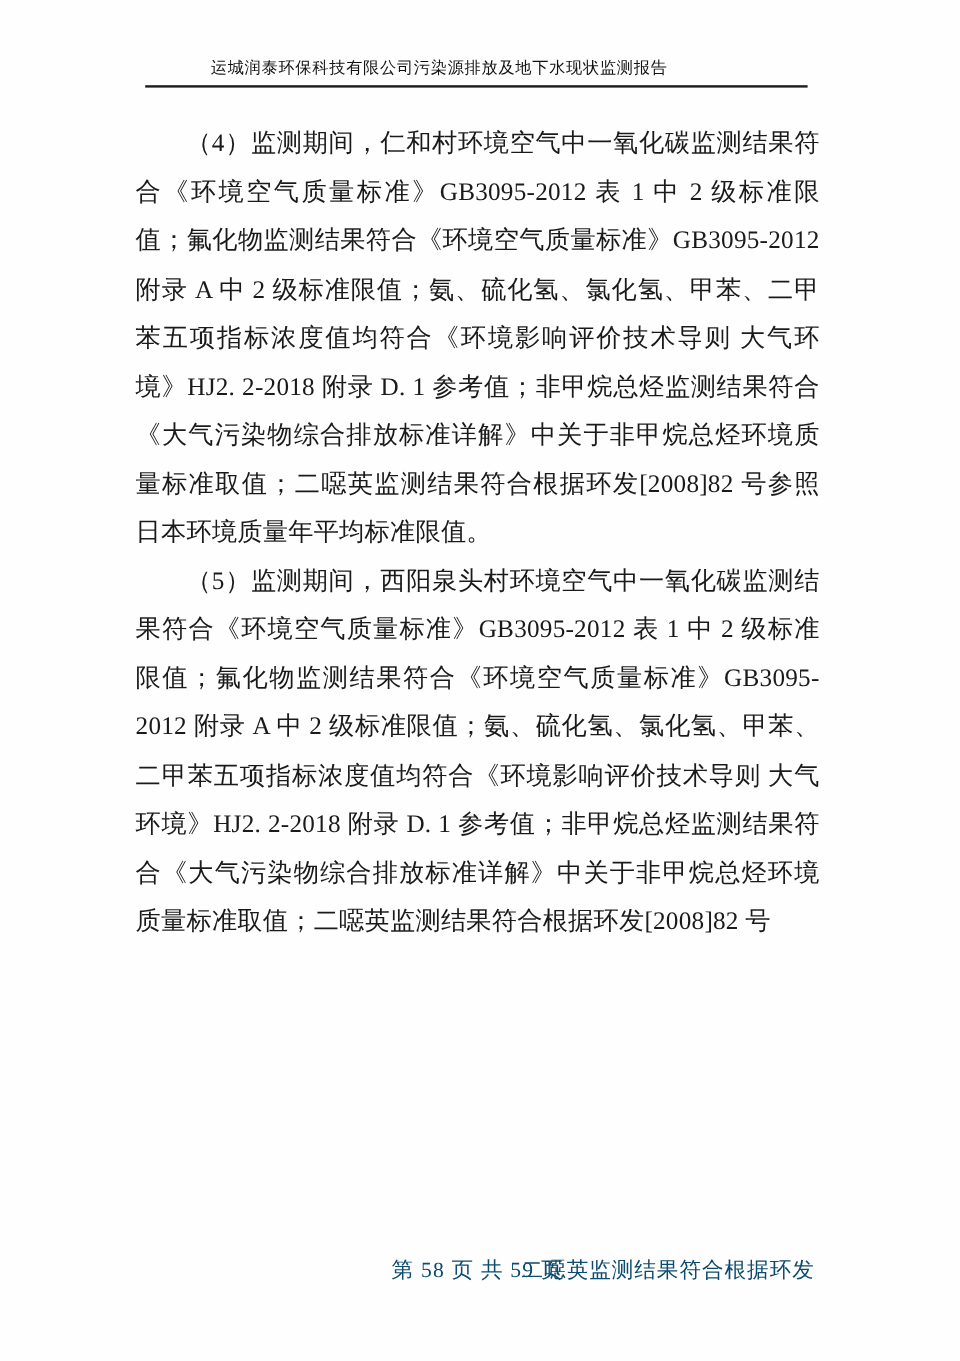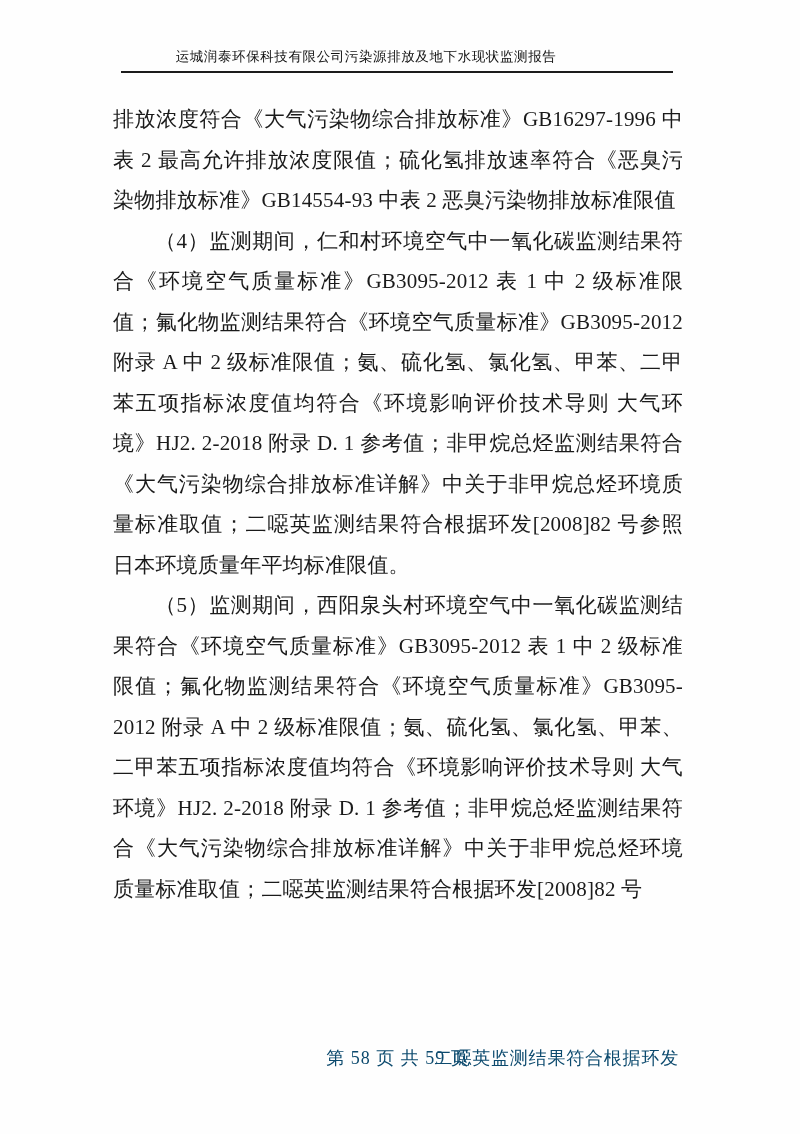--- a/index.html
+++ b/index.html
@@ -79,21 +79,20 @@
 </style>
 </head>
 <body>
 
 <div class="page">
 
   <div class="header-title">运城润泰环保科技有限公司污染源排放及地下水现状监测报告</div>
   <div class="header-rule"></div>
 
   <div class="doc-body">
-    <p class="para">排放浓度符合《大气污染物综合排放标准》GB16297-1996 中表 2 最高允许排放浓度限值；硫化氢排放速率符合《恶臭污染物排放标准》GB14554-93 中表 2 恶臭污染物排放标准限值</p>
     <p class="para indent">（4）监测期间，仁和村环境空气中一氧化碳监测结果符合《环境空气质量标准》GB3095-2012 表 1 中 2 级标准限值；氟化物监测结果符合《环境空气质量标准》GB3095-2012 附录 A 中 2 级标准限值；氨、硫化氢、氯化氢、甲苯、二甲苯五项指标浓度值均符合《环境影响评价技术导则 大气环境》HJ2. 2-2018 附录 D. 1 参考值；非甲烷总烃监测结果符合《大气污染物综合排放标准详解》中关于非甲烷总烃环境质量标准取值；二噁英监测结果符合根据环发[2008]82 号参照日本环境质量年平均标准限值。</p>
     <p class="para indent">（5）监测期间，西阳泉头村环境空气中一氧化碳监测结果符合《环境空气质量标准》GB3095-2012 表 1 中 2 级标准限值；氟化物监测结果符合《环境空气质量标准》GB3095-2012 附录 A 中 2 级标准限值；氨、硫化氢、氯化氢、甲苯、二甲苯五项指标浓度值均符合《环境影响评价技术导则 大气环境》HJ2. 2-2018 附录 D. 1 参考值；非甲烷总烃监测结果符合《大气污染物综合排放标准详解》中关于非甲烷总烃环境质量标准取值；二噁英监测结果符合根据环发[2008]82 号</p>
   </div>
 
   <div class="doc-footer">
     <span class="page-num">第 58 页 共 59 页</span>
     <span class="company">二噁英监测结果符合根据环发</span>
   </div>
 
 </div>

